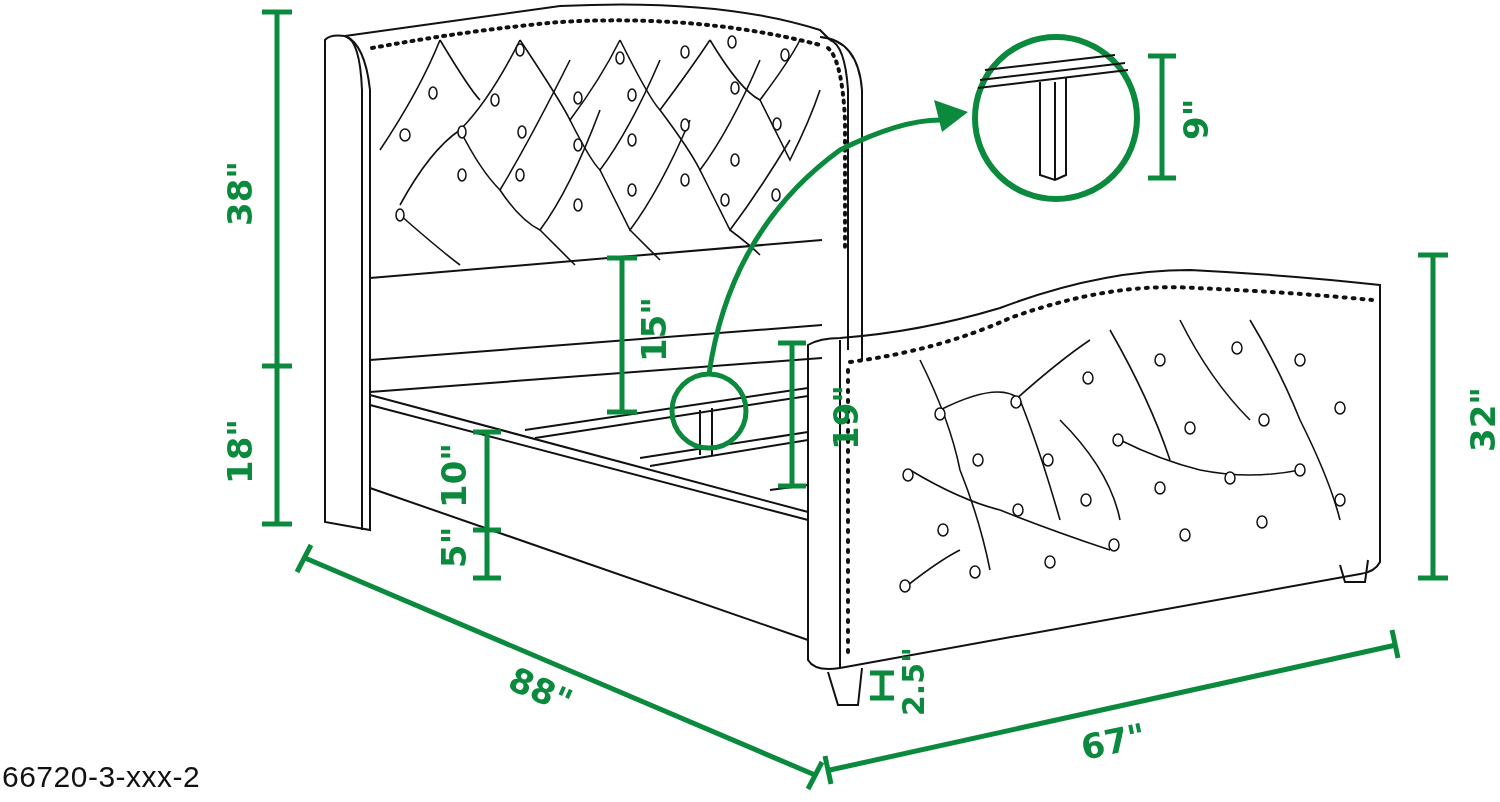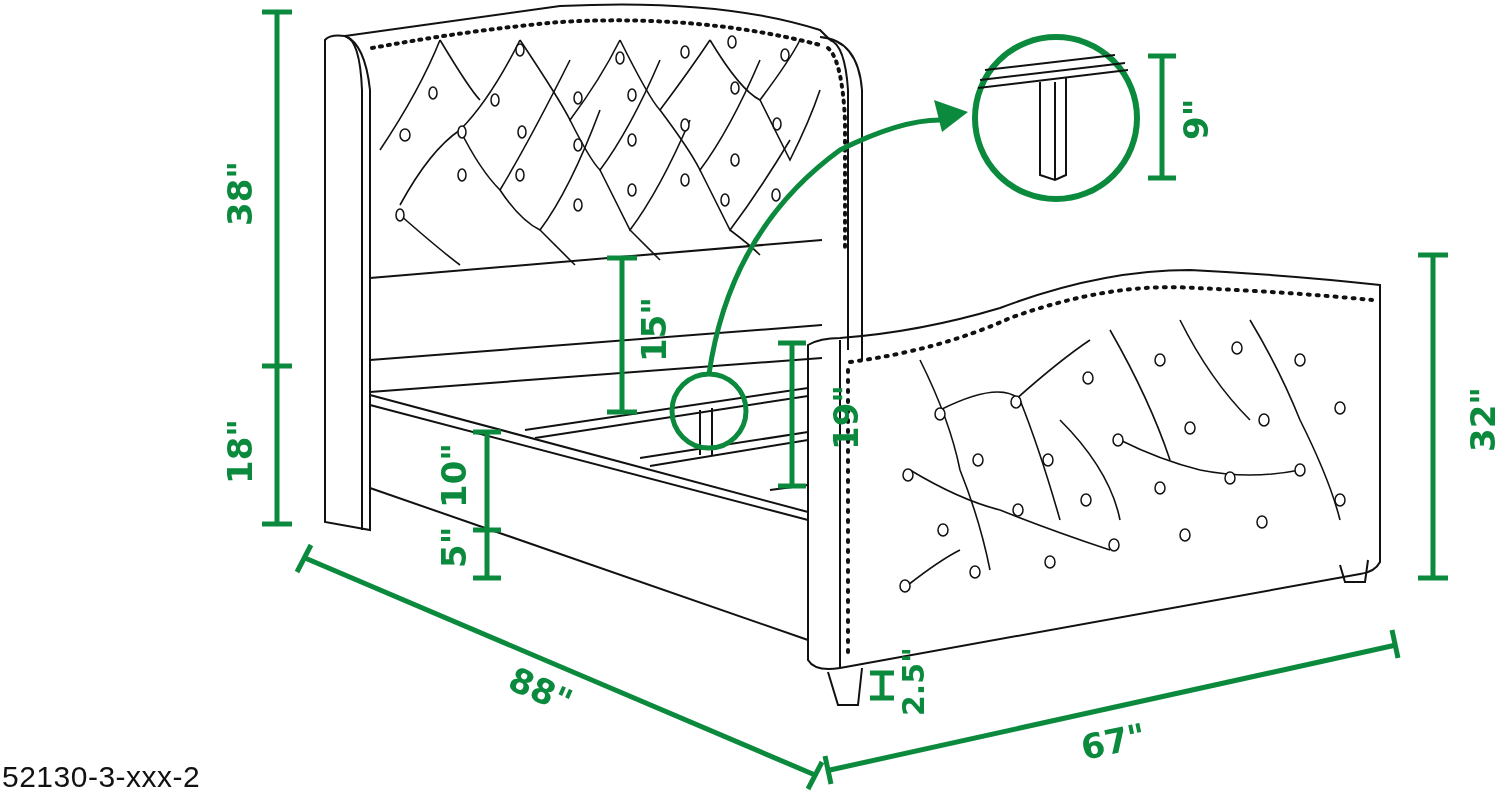--- a/index.html
+++ b/index.html
@@ -204,13 +204,13 @@
     <text class="dim-label" transform="translate(466 568) rotate(-90)">5"</text>
     <text class="dim-label" transform="translate(858 450) rotate(-90)">19"</text>
     <text class="dim-label" transform="translate(1495 452) rotate(-90)">32"</text>
     <text class="dim-label" style="font-size:30px" transform="translate(924 716) rotate(-90)">2.5"</text>
     <text class="dim-label" transform="translate(1208 140) rotate(-90)">9"</text>
     <text class="dim-label" transform="translate(506 688) rotate(24)">88"</text>
     <text class="dim-label" transform="translate(1084 760) rotate(-12)">67"</text>
   </g>
 </svg>
 
-<div class="sku">52130-3-xxx-2</div>
+<div class="sku">66720-3-xxx-2</div>
 
 </body></html>

